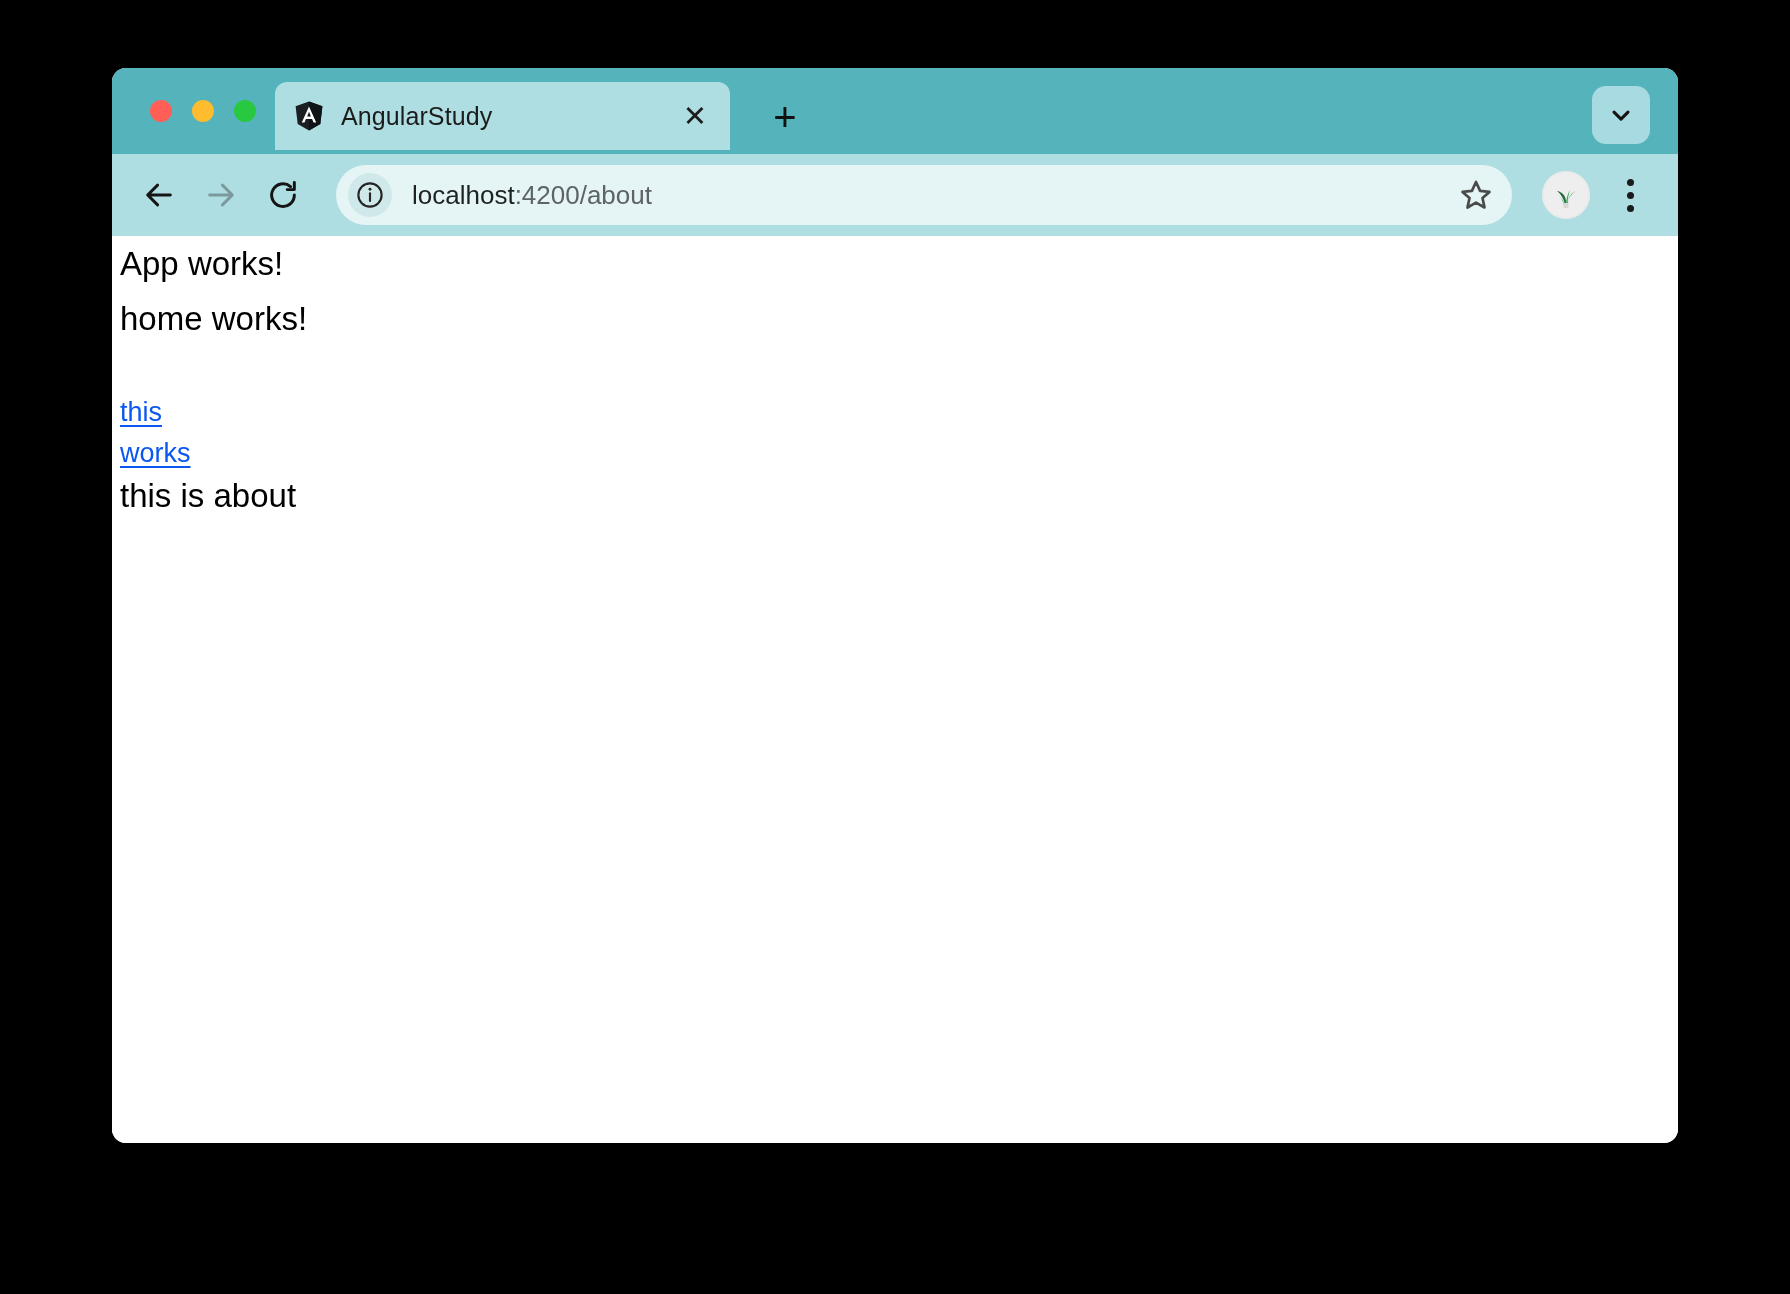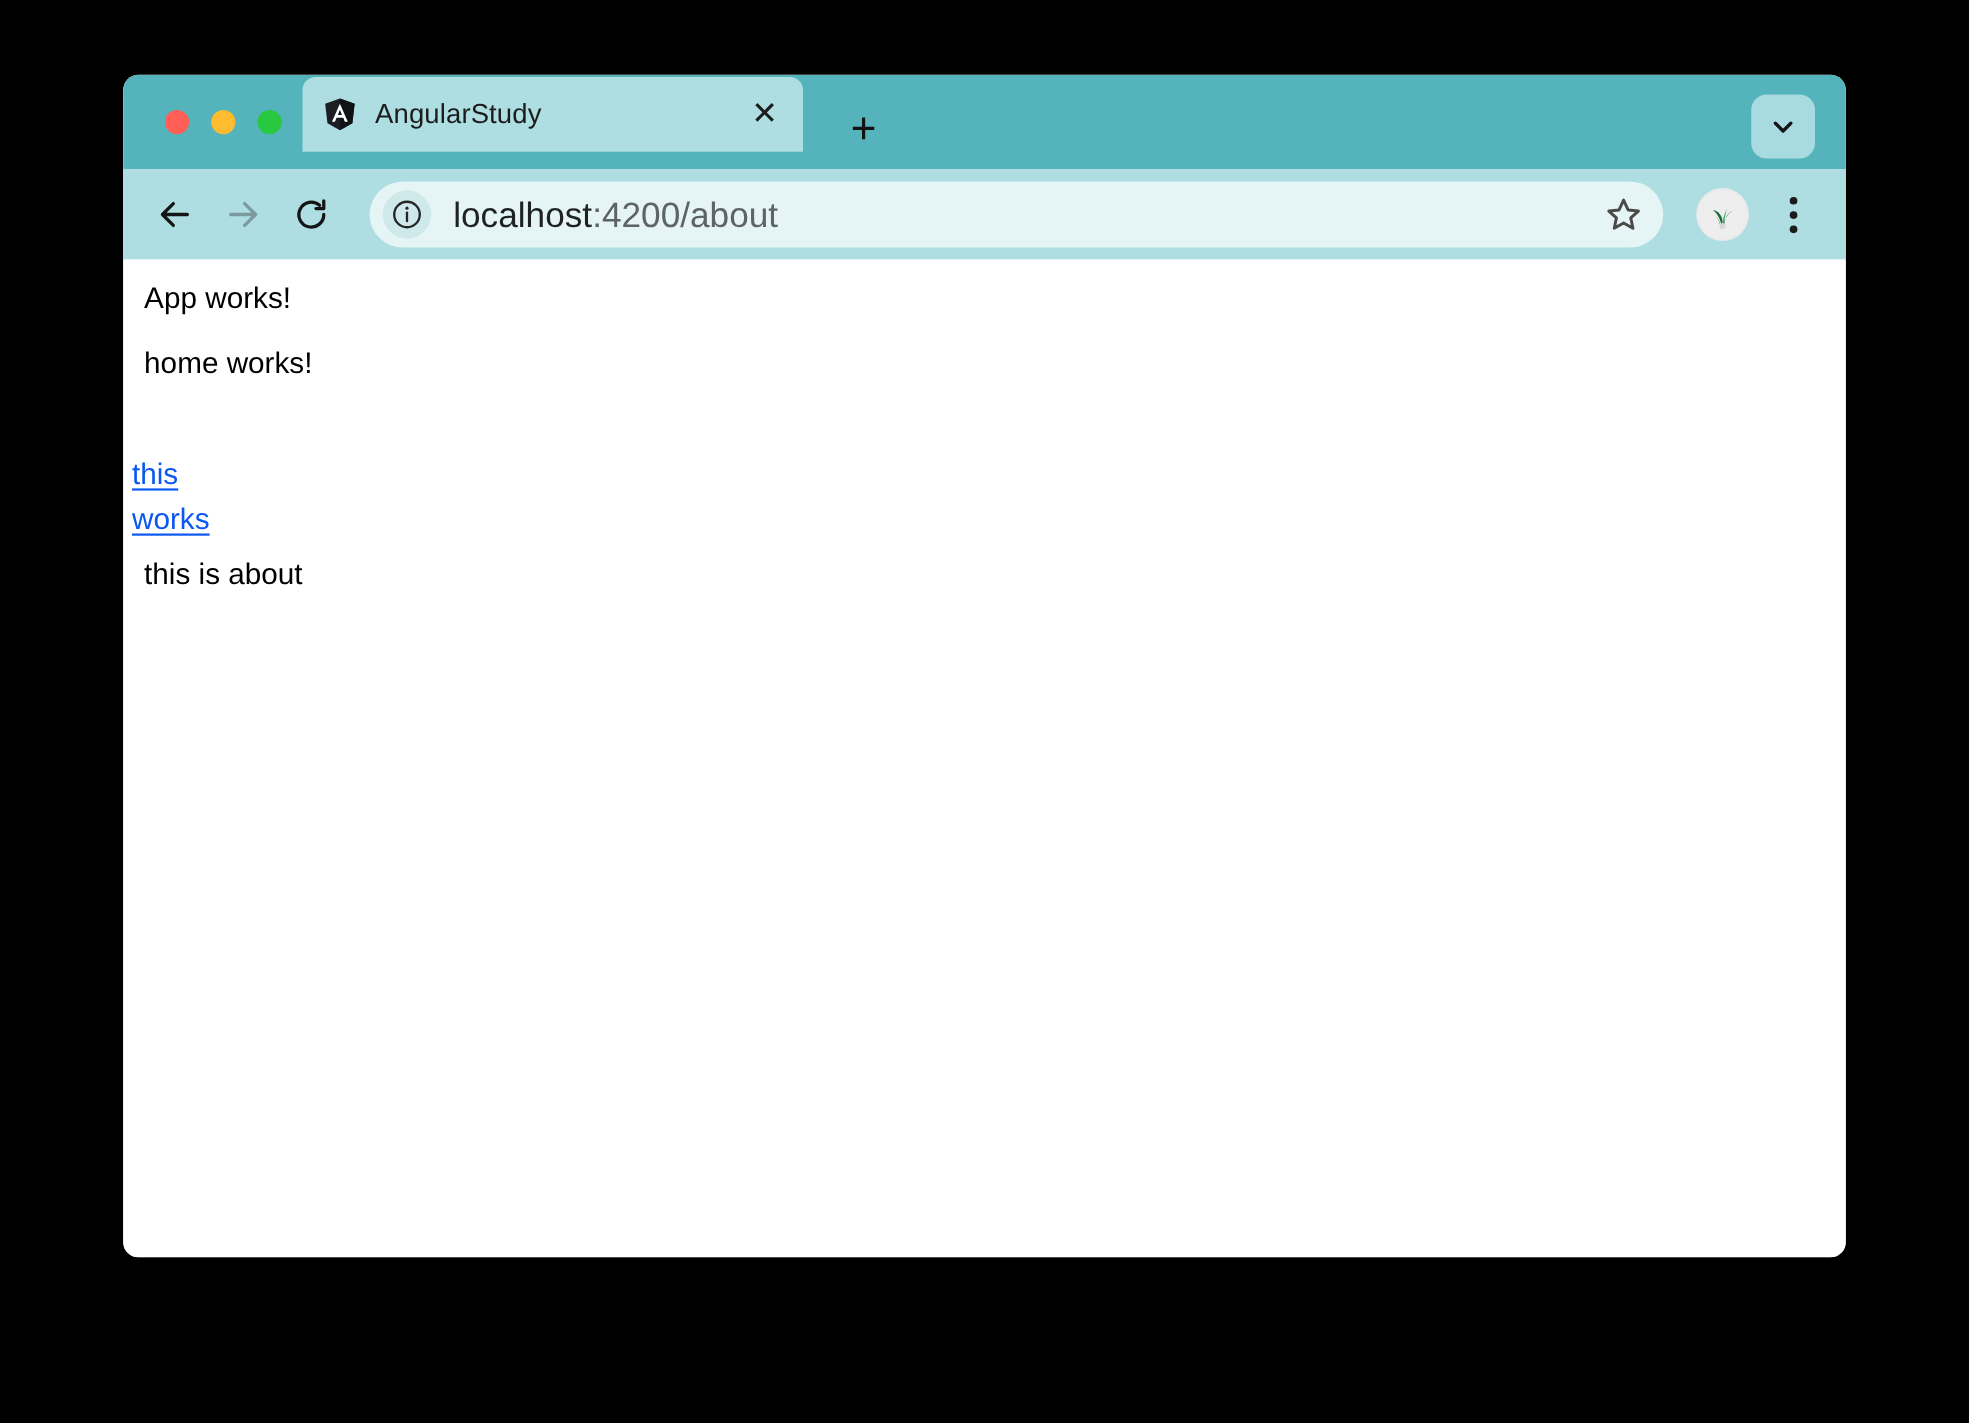--- a/index.html
+++ b/index.html
@@ -48,21 +48,21 @@
     width: 22px; height: 22px;
     border-radius: 50%;
   }
   .tl-close  { background: #ff5f57; }
   .tl-min    { background: #febc2e; }
   .tl-max    { background: #28c840; }
 
   .tab {
     position: absolute;
     left: 163px;
-    bottom: 16px;
+    bottom: 4px;
     width: 455px;
     height: 68px;
     background: #aedee2;
     border-radius: 12px 12px 0 0;
     display: flex;
     align-items: center;
     padding: 0 0 0 18px;
   }
 
   .tab-favicon {
@@ -158,21 +158,21 @@
     flex: 0 0 auto;
     border-radius: 50%;
     background: #cfe9ea;
     display: flex;
     align-items: center;
     justify-content: center;
   }
 
   .url-text {
     margin-left: 20px;
-    font-size: 32px;
+    font-size: 26px;
     color: #5d6368;
     white-space: nowrap;
     overflow: hidden;
     flex: 1 1 auto;
     min-width: 0;
   }
   .url-host { color: #1f2223; }
 
   .bookmark-star {
     width: 44px; height: 44px;
@@ -221,22 +221,22 @@
   }
 
   .page-body {
     padding: 0 8px;
     font-size: 27px;
     line-height: 1.0;
     color: #000000;
   }
 
   .page-body p {
-    font-size: 27px;
-    margin: 11px;
+    font-size: 33px;
+    margin: 0;
     line-height: 1.16;
     color: #000;
   }
 
   .app-root-line   { padding-top: 9px; }
   .about-line      { padding-top: 17px; }
   .nav-line        { padding-top: 53px; }
   .links-block     { padding-top: 53px; }
 
   .nav-link {

